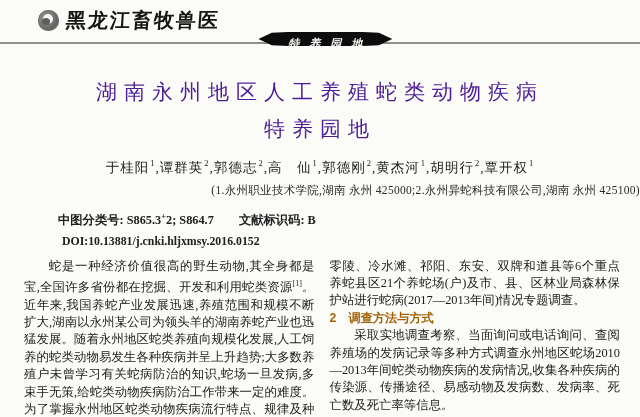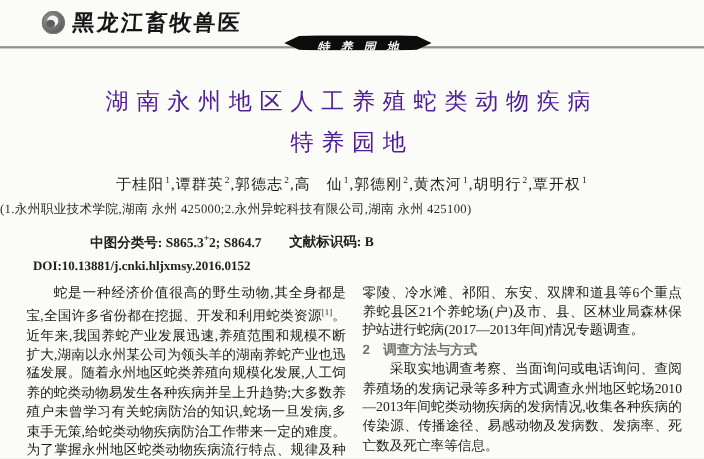--- a/index.html
+++ b/index.html
@@ -40,42 +40,42 @@
     position:absolute; left:50%; top:-3px; transform:translateX(-46%);
     width:134px; height:14px; background:#0c0c0c; color:#f6f6f4;
     clip-path:polygon(0 50%, 10% 6%, 22% 0, 78% 0, 90% 6%, 100% 50%, 90% 94%, 78% 100%, 22% 100%, 10% 94%);
     font-size:11px; font-weight:bold; text-align:center; line-height:22px;
     letter-spacing:10px; text-indent:10px; font-style:italic;
   }
   
   .title { text-align:center; margin-top:15px; font-size:21px; letter-spacing:7px; line-height:37px; font-weight:500; color:#4c1d95; }
   .authors { text-align:center; margin-top:10px; font-size:13.5px; letter-spacing:1px; color:#1b1b1b; }
   .authors sup { font-size:8.5px; vertical-align:super; margin-left:1px; }
-  .affiliation { text-align:left; margin-top:6px; font-size:11.5px; color:#2a2a2a; letter-spacing:0.3px; }
+  .affiliation { text-align:right; margin-top:6px; font-size:11.5px; color:#2a2a2a; letter-spacing:0.3px; }
   
   .meta-row {
     display:flex; justify-content:space-between; align-items:baseline;
-    padding:0 40px 0 58px; margin-top:13px; font-size:12.3px; font-weight:bold; color:#202020;margin-left:24px;
+    padding:0 40px 0 58px; margin-top:13px; font-size:12.3px; font-weight:bold; color:#202020;
   }
   .meta-row sup { font-size:8.5px; }
   .doc-code { margin-left:22px; }
-  .doi { padding-left:30px; margin-top:5px; font-size:11.8px; font-weight:bold; color:#202020; }
+  .doi { padding-left:62px; margin-top:5px; font-size:11.8px; font-weight:bold; color:#202020; }
   
   .columns {
     display:flex; gap:15px; padding:0 20px 0 24px; margin-top:9px;
     font-size:12.4px; line-height:17.4px; text-align:justify; color:#1b1b1b;
     height:172px; overflow:hidden;
   }
   .col { flex:1 1 0; min-width:0; }
   .col p { margin:0; }
   .indent { text-indent:2em; }
   .ref-sup { font-size:8px; vertical-align:super; }
   .sec-heading {
     font-family:"Liberation Sans","DejaVu Sans",sans-serif;
-    font-weight:bold; font-size:12.2px; line-height:17.4px; color:#737373;
+    font-weight:bold; font-size:12.2px; line-height:17.4px; color:#a16207;
   }
 </style>
 </head>
 <body>
 
 <div class="page">
 
   <header>
     <div class="masthead">
       <div class="logo">

